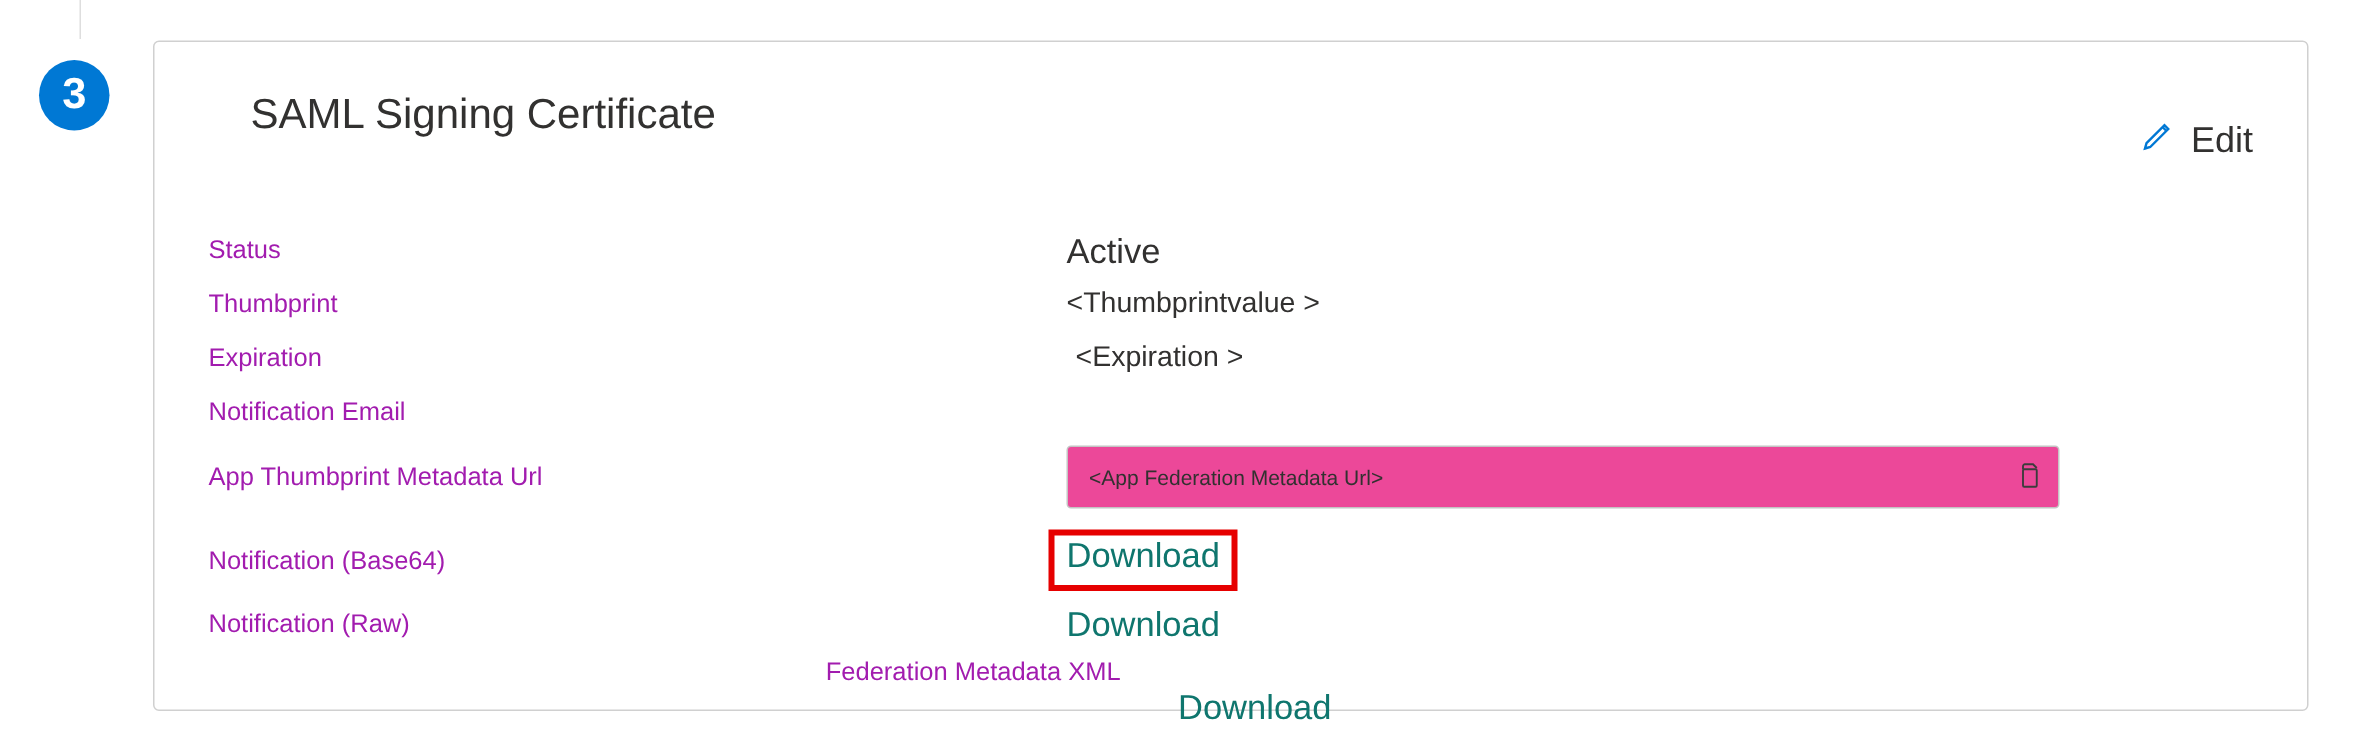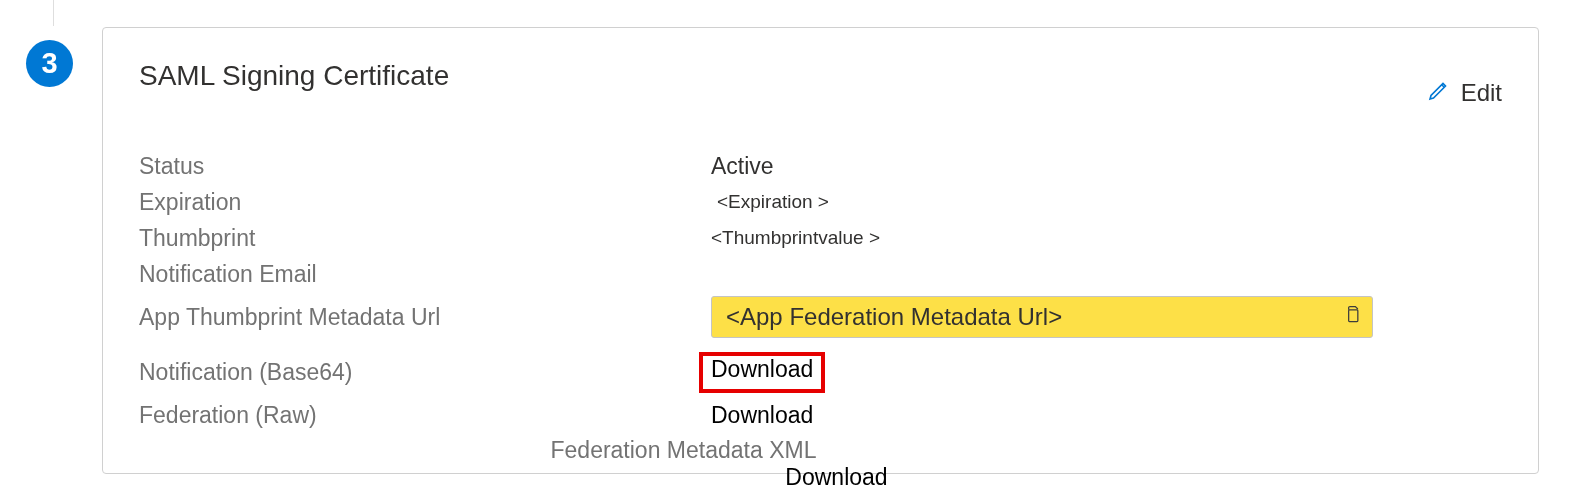--- a/index.html
+++ b/index.html
@@ -43,20 +43,21 @@
       border: 1px solid #d0d0d0;
       border-radius: 4px;
       background: #ffffff;
       padding: 32px 36px 28px 36px;
     }
     .card-header {
       display: flex;
       justify-content: space-between;
       align-items: flex-start;
       margin-bottom: 40px;
+      margin-left: 28px;
     }
     .card-title {
       font-size: 28px;
       font-weight: 400;
       color: #323130;
     }
     .edit-button {
       display: flex;
       align-items: center;
       gap: 10px;
@@ -77,61 +78,61 @@
       display: flex;
       flex-direction: column;
     }
     .row {
       display: flex;
       align-items: center;
       min-height: 36px;
     }
     .label-col {
       width: 540px;
-      font-size: 23px;
-      color: #737373;
+      font-size: 17px;
+      color: #a21caf;
     }
     .value-col {
       flex: 1;
       font-size: 23px;
       color: #323130;
       margin-left: 32px;
     }
     .value-smaller {
       font-size: 19px;
     }
     .value-indent1 { padding-left: 6px; }
     .value-indent2 { padding-left: 18px; }
     .metadata-input {
       display: flex;
       align-items: center;
-      background: #fde047;
+      background: #ec4899;
       border: 1px solid #c4c4c4;
       border-radius: 3px;
       height: 42px;
       width: 662px;
       padding: 0 10px 0 14px;
-      font-size: 24px;
+      font-size: 14px;
       color: #323130;
       gap: 8px;
     }
     .metadata-input .text {
       flex: 1;
       white-space: nowrap;
       overflow: hidden;
     }
     .copy-icon svg {
       width: 20px;
       height: 22px;
       stroke: #3c3c3c;
       fill: none;
       stroke-width: 1.5;
     }
     .link {
-      color: #000000;
+      color: #0f766e;
       cursor: pointer;
       font-size: 23px;
     }
     .highlight-box {
       border: 4px solid #e60000;
       padding: 0px 8px 6px 8px;
       margin-left: -12px;
       display: inline-block;
     }
     .spacer-md { height: 14px; }
@@ -160,27 +161,27 @@
   </div>
 
   <div class="rows">
 
     <div class="row">
       <div class="label-col">Status</div>
       <div class="value-col">Active</div>
     </div>
 
     <div class="row">
+      <div class="label-col">Thumbprint</div>
+      <div class="value-col value-smaller">&lt;Thumbprintvalue &gt;</div>
+    </div>
+
+    <div class="row">
       <div class="label-col">Expiration</div>
       <div class="value-col value-smaller value-indent1">&lt;Expiration &gt;</div>
-    </div>
-
-    <div class="row">
-      <div class="label-col">Thumbprint</div>
-      <div class="value-col value-smaller">&lt;Thumbprintvalue &gt;</div>
     </div>
 
     <div class="row">
       <div class="label-col">Notification Email</div>
     </div>
 
     <div class="row" style="margin-top:4px;">
       <div class="label-col">App Thumbprint Metadata Url</div>
       <div class="value-col">
         <div class="metadata-input">
@@ -200,21 +201,21 @@
     <div class="row">
       <div class="label-col">Notification (Base64)</div>
       <div class="value-col">
         <span class="highlight-box">
           <span class="link">Download</span>
         </span>
       </div>
     </div>
 
     <div class="row" style="margin-top:4px;">
-      <div class="label-col">Federation (Raw)</div>
+      <div class="label-col">Notification (Raw)</div>
       <div class="value-col">
         <span class="link">Download</span>
       </div>
     </div>
 
     <div class="row" style="margin-top:4px;flex-direction:column;">
       <div class="label-col">Federation Metadata XML</div>
       <div class="value-col">
         <span class="link">Download</span>
       </div>

